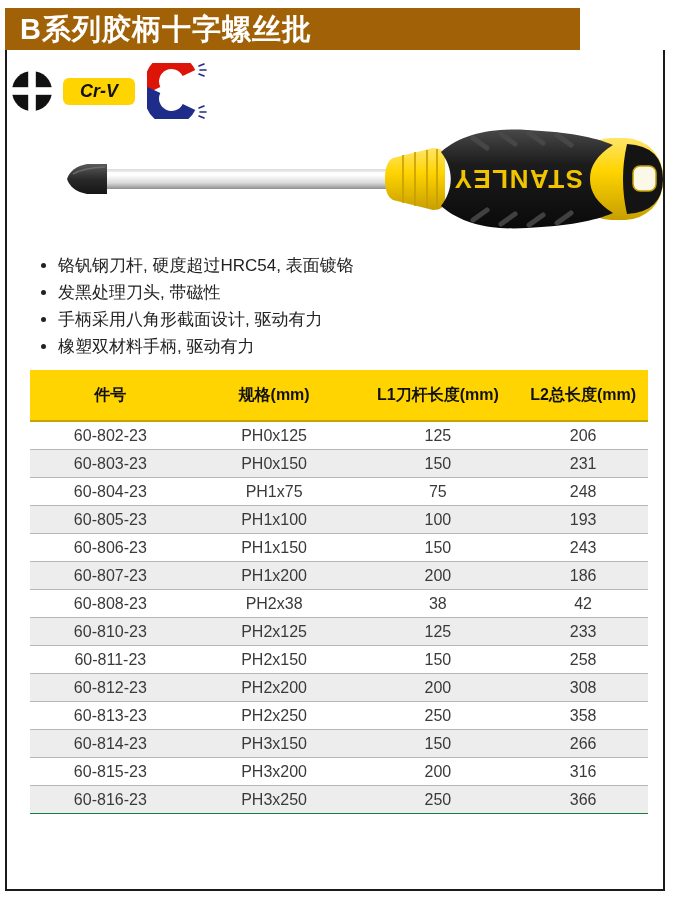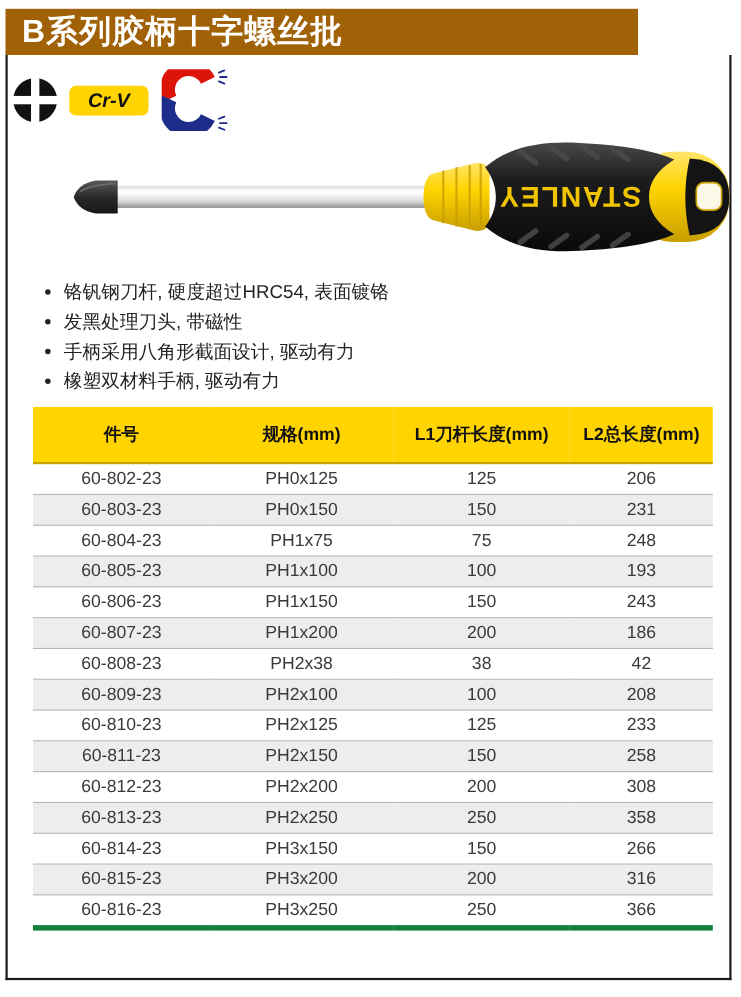--- a/index.html
+++ b/index.html
@@ -53,21 +53,21 @@
   .spec-table th {
     background:#ffd400; height:28px; padding:11px;
     font-size:16px; font-weight:bold; color:#111;
     border-bottom:2px solid #c9a300;
   }
   .spec-table td {
     height:27px; padding:0; font-size:16px; color:#3a3a3a;
   }
   .spec-table tbody tr:nth-child(even) { background:#ededed; }
   .spec-table tbody tr + tr td { border-top:1px solid #b7b7b7; }
-  .spec-table tbody tr:last-child td { border-bottom:5px solid #15803d; }
+  .spec-table tbody tr:last-child td { border-bottom:1px solid #15803d; }
   .col1 { width:26%; } .col2 { width:27%; } .col3 { width:26%; } .col4 { width:21%; }
 </style>
 </head>
 <body>
 
 <div class="page">
 
   <div class="titlebar">B系列胶柄十字螺丝批</div>
 
   <div class="frame">
@@ -217,26 +217,20 @@
             <td>200</td>
             <td>186</td>
           </tr>
           <tr>
             <td>60-808-23</td>
             <td>PH2x38</td>
             <td>38</td>
             <td>42</td>
           </tr>
           <tr>
-            <td>60-809-23</td>
-            <td>PH2x100</td>
-            <td>100</td>
-            <td>208</td>
-          </tr>
-          <tr>
             <td>60-810-23</td>
             <td>PH2x125</td>
             <td>125</td>
             <td>233</td>
           </tr>
           <tr>
             <td>60-811-23</td>
             <td>PH2x150</td>
             <td>150</td>
             <td>258</td>

